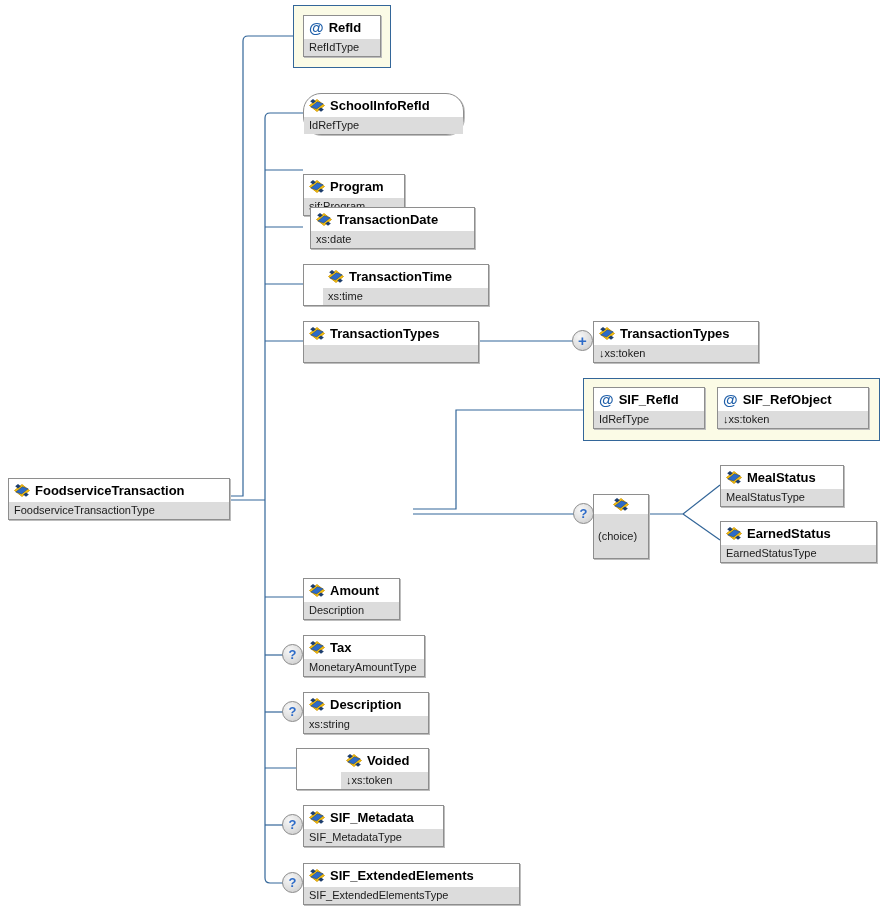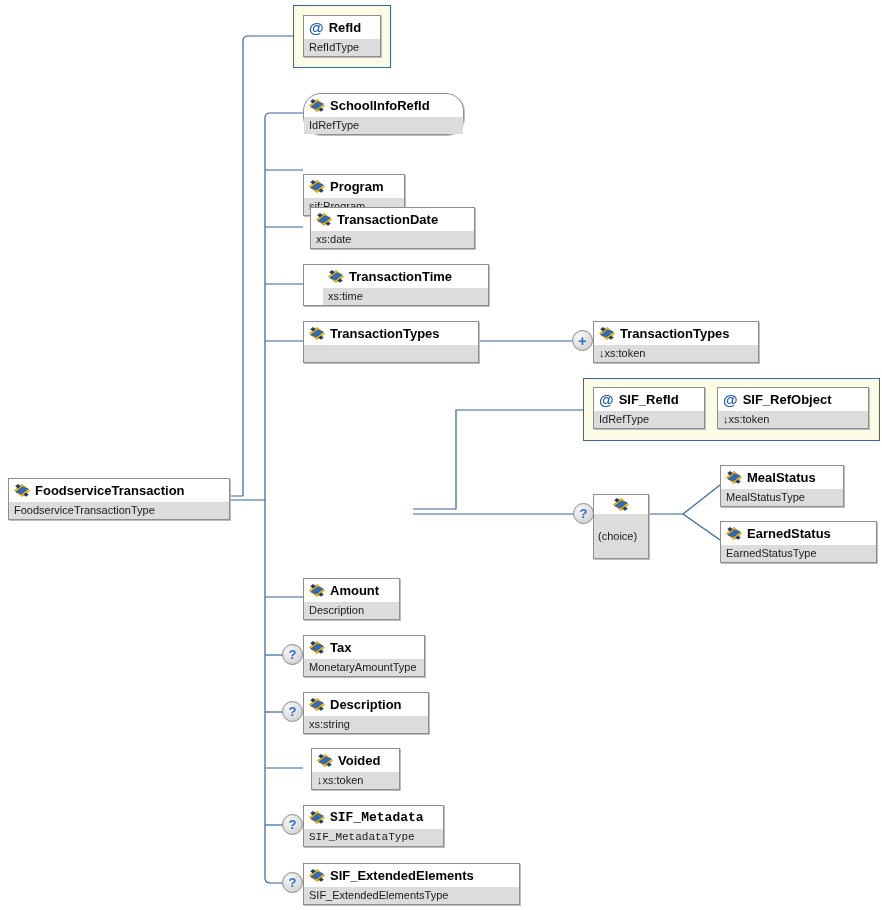--- a/index.html
+++ b/index.html
@@ -239,34 +239,34 @@
         <polygon points="8,0.5 15.5,6.5 8,12.5 0.5,6.5" fill="#F9C20A" stroke="#C98F00" stroke-width="0.8"></polygon>
         <polygon points="4,0 6.8,2.2 4,4.4 1.2,2.2" fill="#1D3E6E"></polygon>
         <polygon points="12,8.4 14.8,10.6 12,12.8 9.2,10.6" fill="#1D3E6E"></polygon>
         <polygon points="1.8,8 8.4,2.8 14.2,4.8 7.6,10" fill="#2D6BC8" stroke="#1D3E6E" stroke-width="0.5"></polygon>
       </svg>
       <span>Description</span>
     </div>
     <div class="band">xs:string</div>
   </div>
 
-  <div class="node" style="left:311px;top:748px;width:87px;">
+  <div class="node" style="left:296px;top:748px;width:87px;padding-left:44px;">
     <div class="title">
       <svg class="el-icon" viewBox="0 0 16 13">
         <polygon points="8,0.5 15.5,6.5 8,12.5 0.5,6.5" fill="#F9C20A" stroke="#C98F00" stroke-width="0.8"></polygon>
         <polygon points="4,0 6.8,2.2 4,4.4 1.2,2.2" fill="#1D3E6E"></polygon>
         <polygon points="12,8.4 14.8,10.6 12,12.8 9.2,10.6" fill="#1D3E6E"></polygon>
         <polygon points="1.8,8 8.4,2.8 14.2,4.8 7.6,10" fill="#2D6BC8" stroke="#1D3E6E" stroke-width="0.5"></polygon>
       </svg>
       <span>Voided</span>
     </div>
     <div class="band">↓xs:token</div>
   </div>
 
-  <div class="node" style="left:303px;top:805px;width:139px;font-family:Liberation Mono, monospace;">
+  <div class="node" style="left:303px;top:805px;width:139px;">
     <div class="title">
       <svg class="el-icon" viewBox="0 0 16 13">
         <polygon points="8,0.5 15.5,6.5 8,12.5 0.5,6.5" fill="#F9C20A" stroke="#C98F00" stroke-width="0.8"></polygon>
         <polygon points="4,0 6.8,2.2 4,4.4 1.2,2.2" fill="#1D3E6E"></polygon>
         <polygon points="12,8.4 14.8,10.6 12,12.8 9.2,10.6" fill="#1D3E6E"></polygon>
         <polygon points="1.8,8 8.4,2.8 14.2,4.8 7.6,10" fill="#2D6BC8" stroke="#1D3E6E" stroke-width="0.5"></polygon>
       </svg>
       <span>SIF_Metadata</span>
     </div>
     <div class="band">SIF_MetadataType</div>

